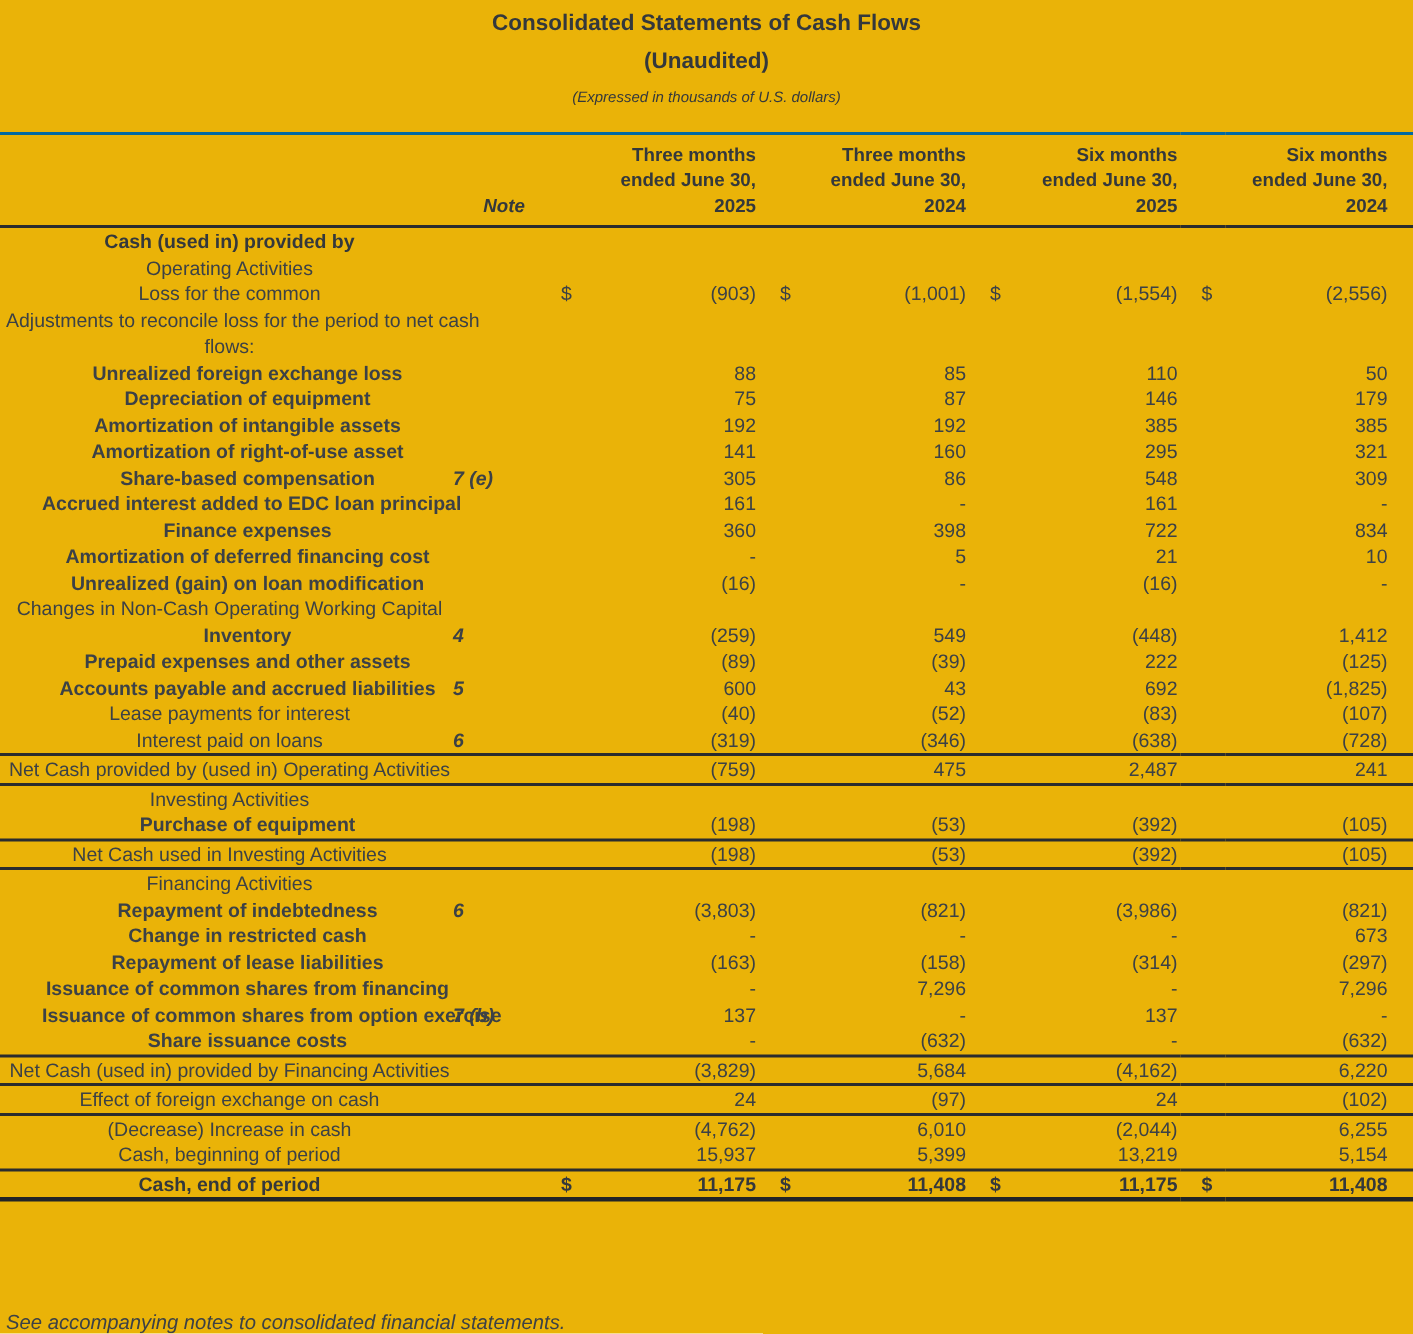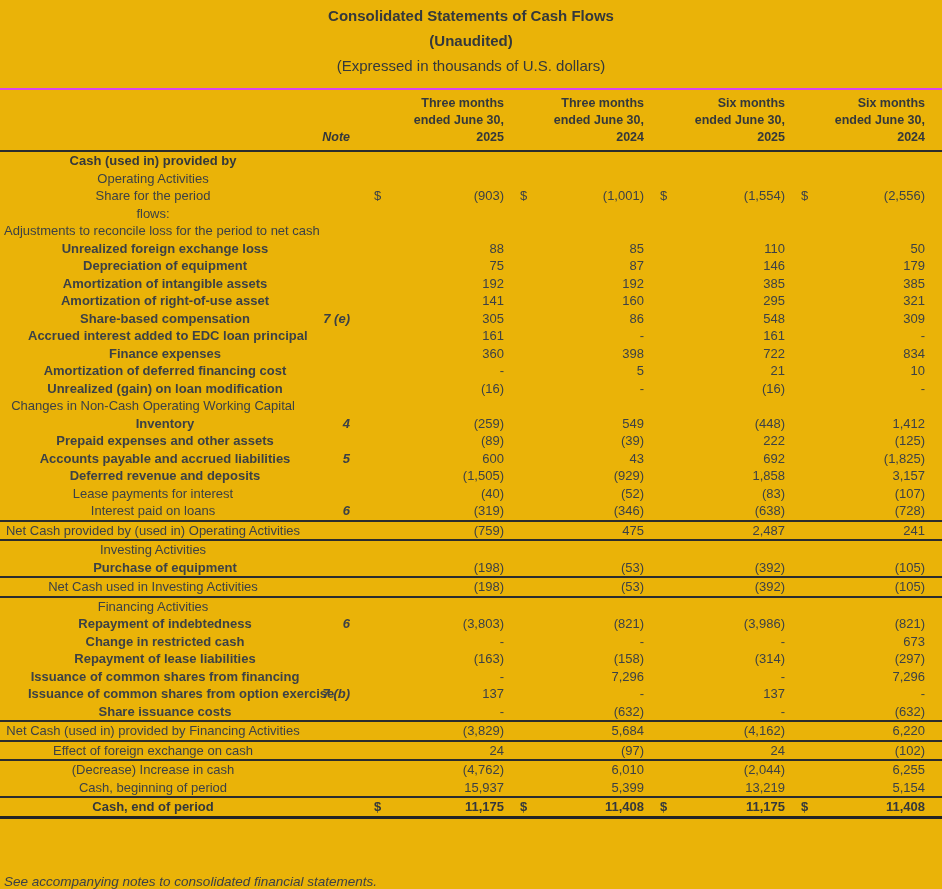--- a/index.html
+++ b/index.html
@@ -7,38 +7,38 @@
   .page {
     position:relative;
     width:942px; height:889px;
     background:#eab308;
     font-family:"Liberation Sans", sans-serif;
     color:#3c4146;
     overflow:hidden;
   }
   .title-block { text-align:center; padding-top:3px; }
   .title-line { font-size:15px; font-weight:bold; line-height:25px; color:#34383c; }
-  .title-expressed { font-size:15px; font-weight:normal; line-height:25px; color:#34383c; }
+  .title-expressed { font-size:10px; font-weight:normal; font-style:italic; line-height:25px; color:#34383c; }
 
   table.cashflow {
     width:942px;
     margin-top:10px;
     border-collapse:collapse;
     table-layout:fixed;
   }
   col.c-label { width:302px; }
   col.c-note  { width:58px; }
   col.c-d     { width:30px; }
   col.c-v1    { width:116px; }
   col.c-v2    { width:110px; }
   col.c-v3    { width:111px; }
   col.c-v4    { width:125px; }
 
   thead th {
-    border-top:2px solid #d946ef;
+    border-top:2px solid #0369a1;
     border-bottom:2px solid #2a2c2e;
     font-size:12.5px;
     font-weight:bold;
     color:#34383c;
     vertical-align:bottom;
     padding:5px 0 4px 0;
     text-align:right;
     line-height:17px;
   }
   thead th.h-label { text-align:left; }
@@ -49,21 +49,21 @@
   tbody td {
     font-size:13px;
     line-height:17.5px;
     height:17.5px;
     vertical-align:bottom;
     white-space:nowrap;
     overflow:visible;
   }
   td.label  { text-align:center; padding-left:4px; }
   td.label.indent { padding-left:28px;font-weight:bold; }
-  td.note   { text-align:right; padding-right:10px; font-style:italic; font-weight:600; }
+  td.note   { text-align:left; padding-right:10px; font-style:italic; font-weight:600; }
   td.dollar { text-align:left; padding-left:14px; }
   td.val    { text-align:right; padding-right:2px; }
   td.val.last { padding-right:17px; }
 
   tr.bold td { font-weight:bold; color:#34383c; }
   tr.b-thin td  { border-bottom:2px solid #2a2c2e; }
   tr.b-thick td { border-bottom:3.5px solid #222426; }
 
   .footnote {
     position:absolute;
@@ -142,45 +142,45 @@
           <td class="dollar"></td>
           <td class="val"></td>
           <td class="dollar"></td>
           <td class="val"></td>
           <td class="dollar"></td>
           <td class="val"></td>
           <td class="dollar"></td>
           <td class="val last"></td>
         </tr>
         <tr>
-          <td class="label">Share for the period</td>
+          <td class="label">Loss for the common</td>
           <td class="note"></td>
           <td class="dollar">$</td>
           <td class="val">(903)</td>
           <td class="dollar">$</td>
           <td class="val">(1,001)</td>
           <td class="dollar">$</td>
           <td class="val">(1,554)</td>
           <td class="dollar">$</td>
           <td class="val last">(2,556)</td>
         </tr>
         <tr>
+          <td class="label">Adjustments to reconcile loss for the period to net cash</td>
+          <td class="note"></td>
+          <td class="dollar"></td>
+          <td class="val"></td>
+          <td class="dollar"></td>
+          <td class="val"></td>
+          <td class="dollar"></td>
+          <td class="val"></td>
+          <td class="dollar"></td>
+          <td class="val last"></td>
+        </tr>
+        <tr>
           <td class="label">flows:</td>
-          <td class="note"></td>
-          <td class="dollar"></td>
-          <td class="val"></td>
-          <td class="dollar"></td>
-          <td class="val"></td>
-          <td class="dollar"></td>
-          <td class="val"></td>
-          <td class="dollar"></td>
-          <td class="val last"></td>
-        </tr>
-        <tr>
-          <td class="label">Adjustments to reconcile loss for the period to net cash</td>
           <td class="note"></td>
           <td class="dollar"></td>
           <td class="val"></td>
           <td class="dollar"></td>
           <td class="val"></td>
           <td class="dollar"></td>
           <td class="val"></td>
           <td class="dollar"></td>
           <td class="val last"></td>
         </tr>
@@ -334,32 +334,20 @@
           <td class="dollar"></td>
           <td class="val">600</td>
           <td class="dollar"></td>
           <td class="val">43</td>
           <td class="dollar"></td>
           <td class="val">692</td>
           <td class="dollar"></td>
           <td class="val last">(1,825)</td>
         </tr>
         <tr>
-          <td class="label indent">Deferred revenue and deposits</td>
-          <td class="note"></td>
-          <td class="dollar"></td>
-          <td class="val">(1,505)</td>
-          <td class="dollar"></td>
-          <td class="val">(929)</td>
-          <td class="dollar"></td>
-          <td class="val">1,858</td>
-          <td class="dollar"></td>
-          <td class="val last">3,157</td>
-        </tr>
-        <tr>
           <td class="label">Lease payments for interest</td>
           <td class="note"></td>
           <td class="dollar"></td>
           <td class="val">(40)</td>
           <td class="dollar"></td>
           <td class="val">(52)</td>
           <td class="dollar"></td>
           <td class="val">(83)</td>
           <td class="dollar"></td>
           <td class="val last">(107)</td>

